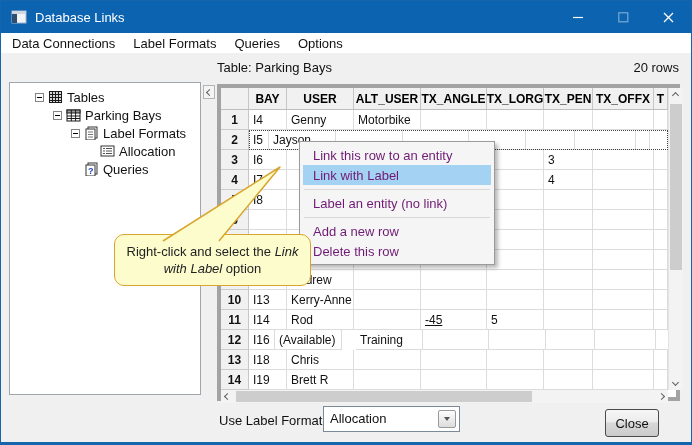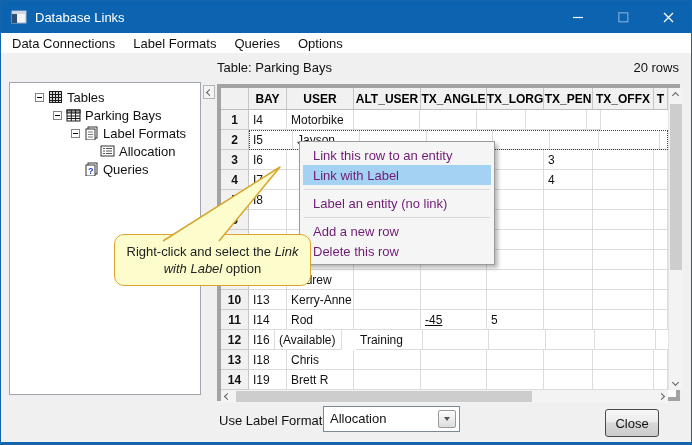--- a/index.html
+++ b/index.html
@@ -179,30 +179,31 @@
           <div class="grid-hcell" style="width: 66px;">TX_ANGLE</div>
           <div class="grid-hcell" style="width: 57px;">TX_LORG</div>
           <div class="grid-hcell" style="width: 49px;">TX_PEN</div>
           <div class="grid-hcell" style="width: 61px;">TX_OFFX</div>
           <div class="grid-hcell" style="width: 14px;">T</div>
         </div>
       <div>
           <div class="grid-row">
             <div class="grid-cell rownum" style="width: 28px;">1</div>
             <div class="grid-cell" style="width: 38px;">I4</div>
+            <div class="grid-cell" style="width: 67px;">Genny</div>
             <div class="grid-cell" style="width: 67px;">Motorbike</div>
             <div class="grid-cell" style="width: 66px;"></div>
             <div class="grid-cell" style="width: 57px;"></div>
             <div class="grid-cell" style="width: 49px;"></div>
             <div class="grid-cell" style="width: 61px;"></div>
             <div class="grid-cell" style="width: 14px;"></div>
           </div>
           <div class="grid-row selected">
             <div class="grid-cell rownum" style="width: 28px;">2</div>
-            <div class="grid-cell" style="width: 44px;">I5</div>
+            <div class="grid-cell" style="width: 20px;">I5</div>
             <div class="grid-cell" style="width: 67px;">Jayson</div>
             <div class="grid-cell" style="width: 67px;"></div>
             <div class="grid-cell" style="width: 66px;"></div>
             <div class="grid-cell" style="width: 57px;"></div>
             <div class="grid-cell" style="width: 49px;"></div>
             <div class="grid-cell" style="width: 61px;"></div>
             <div class="grid-cell" style="width: 14px;"></div>
           </div>
           <div class="grid-row">
             <div class="grid-cell rownum" style="width: 28px;">3</div>

